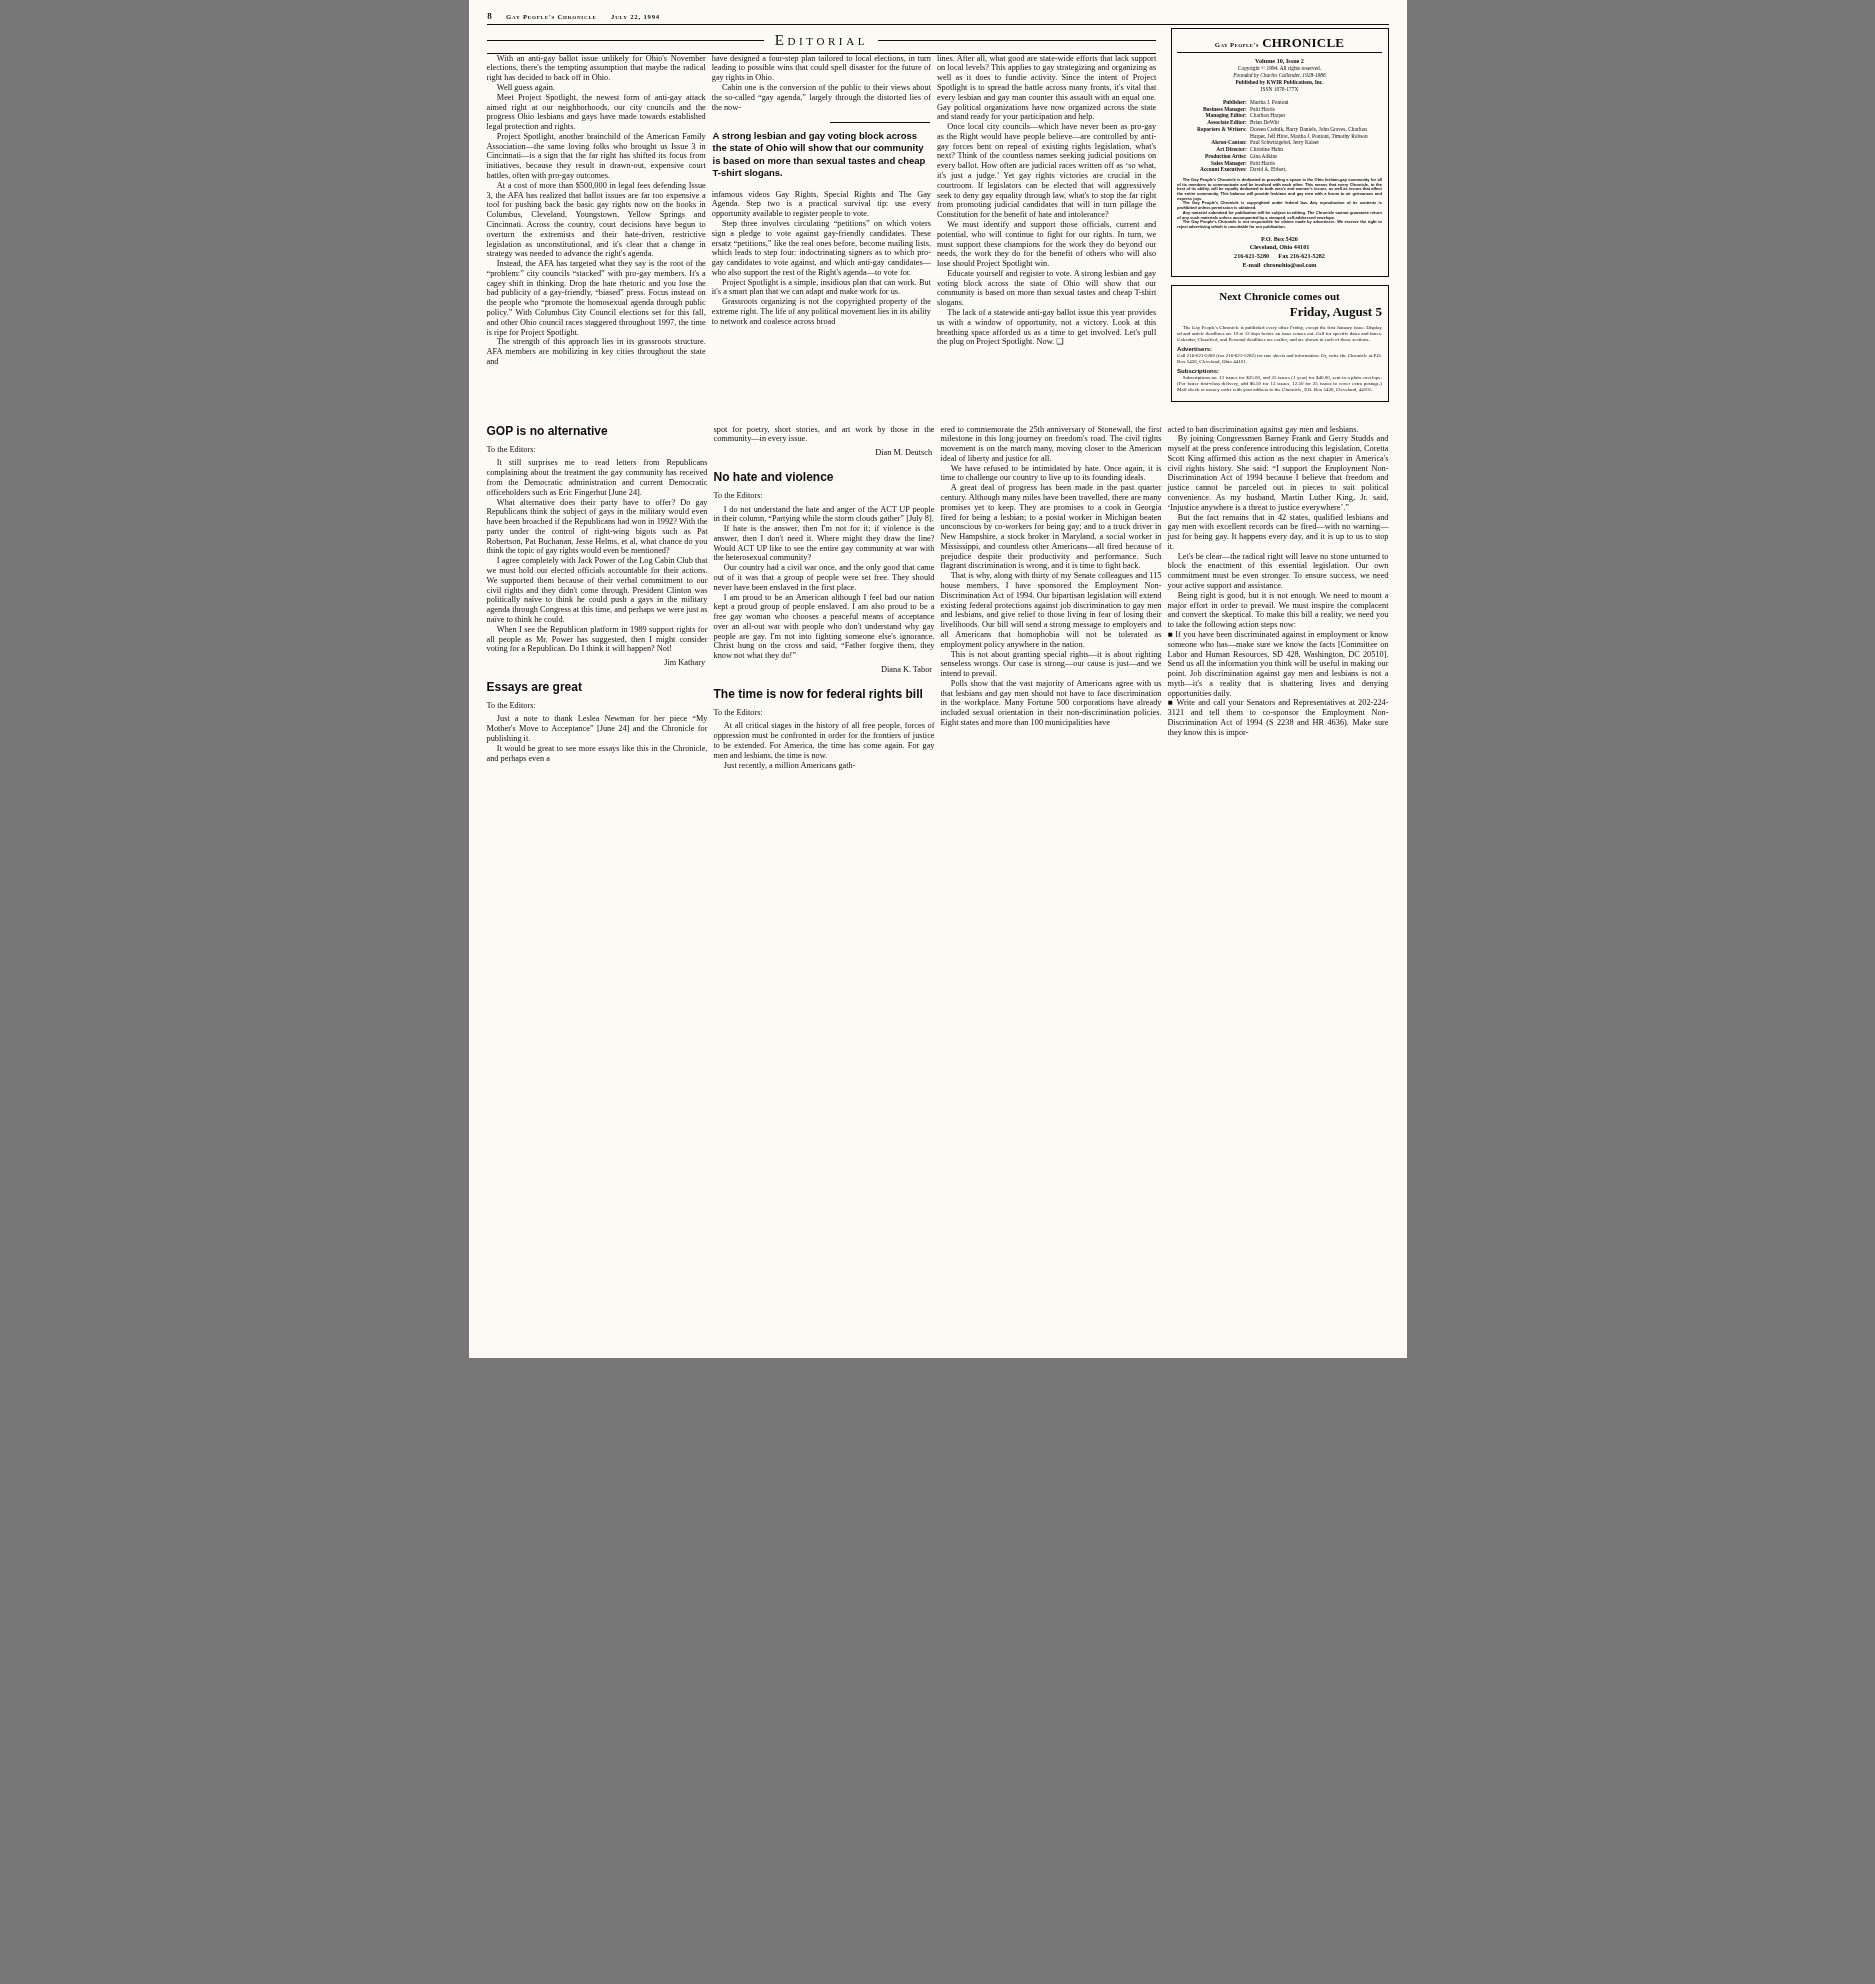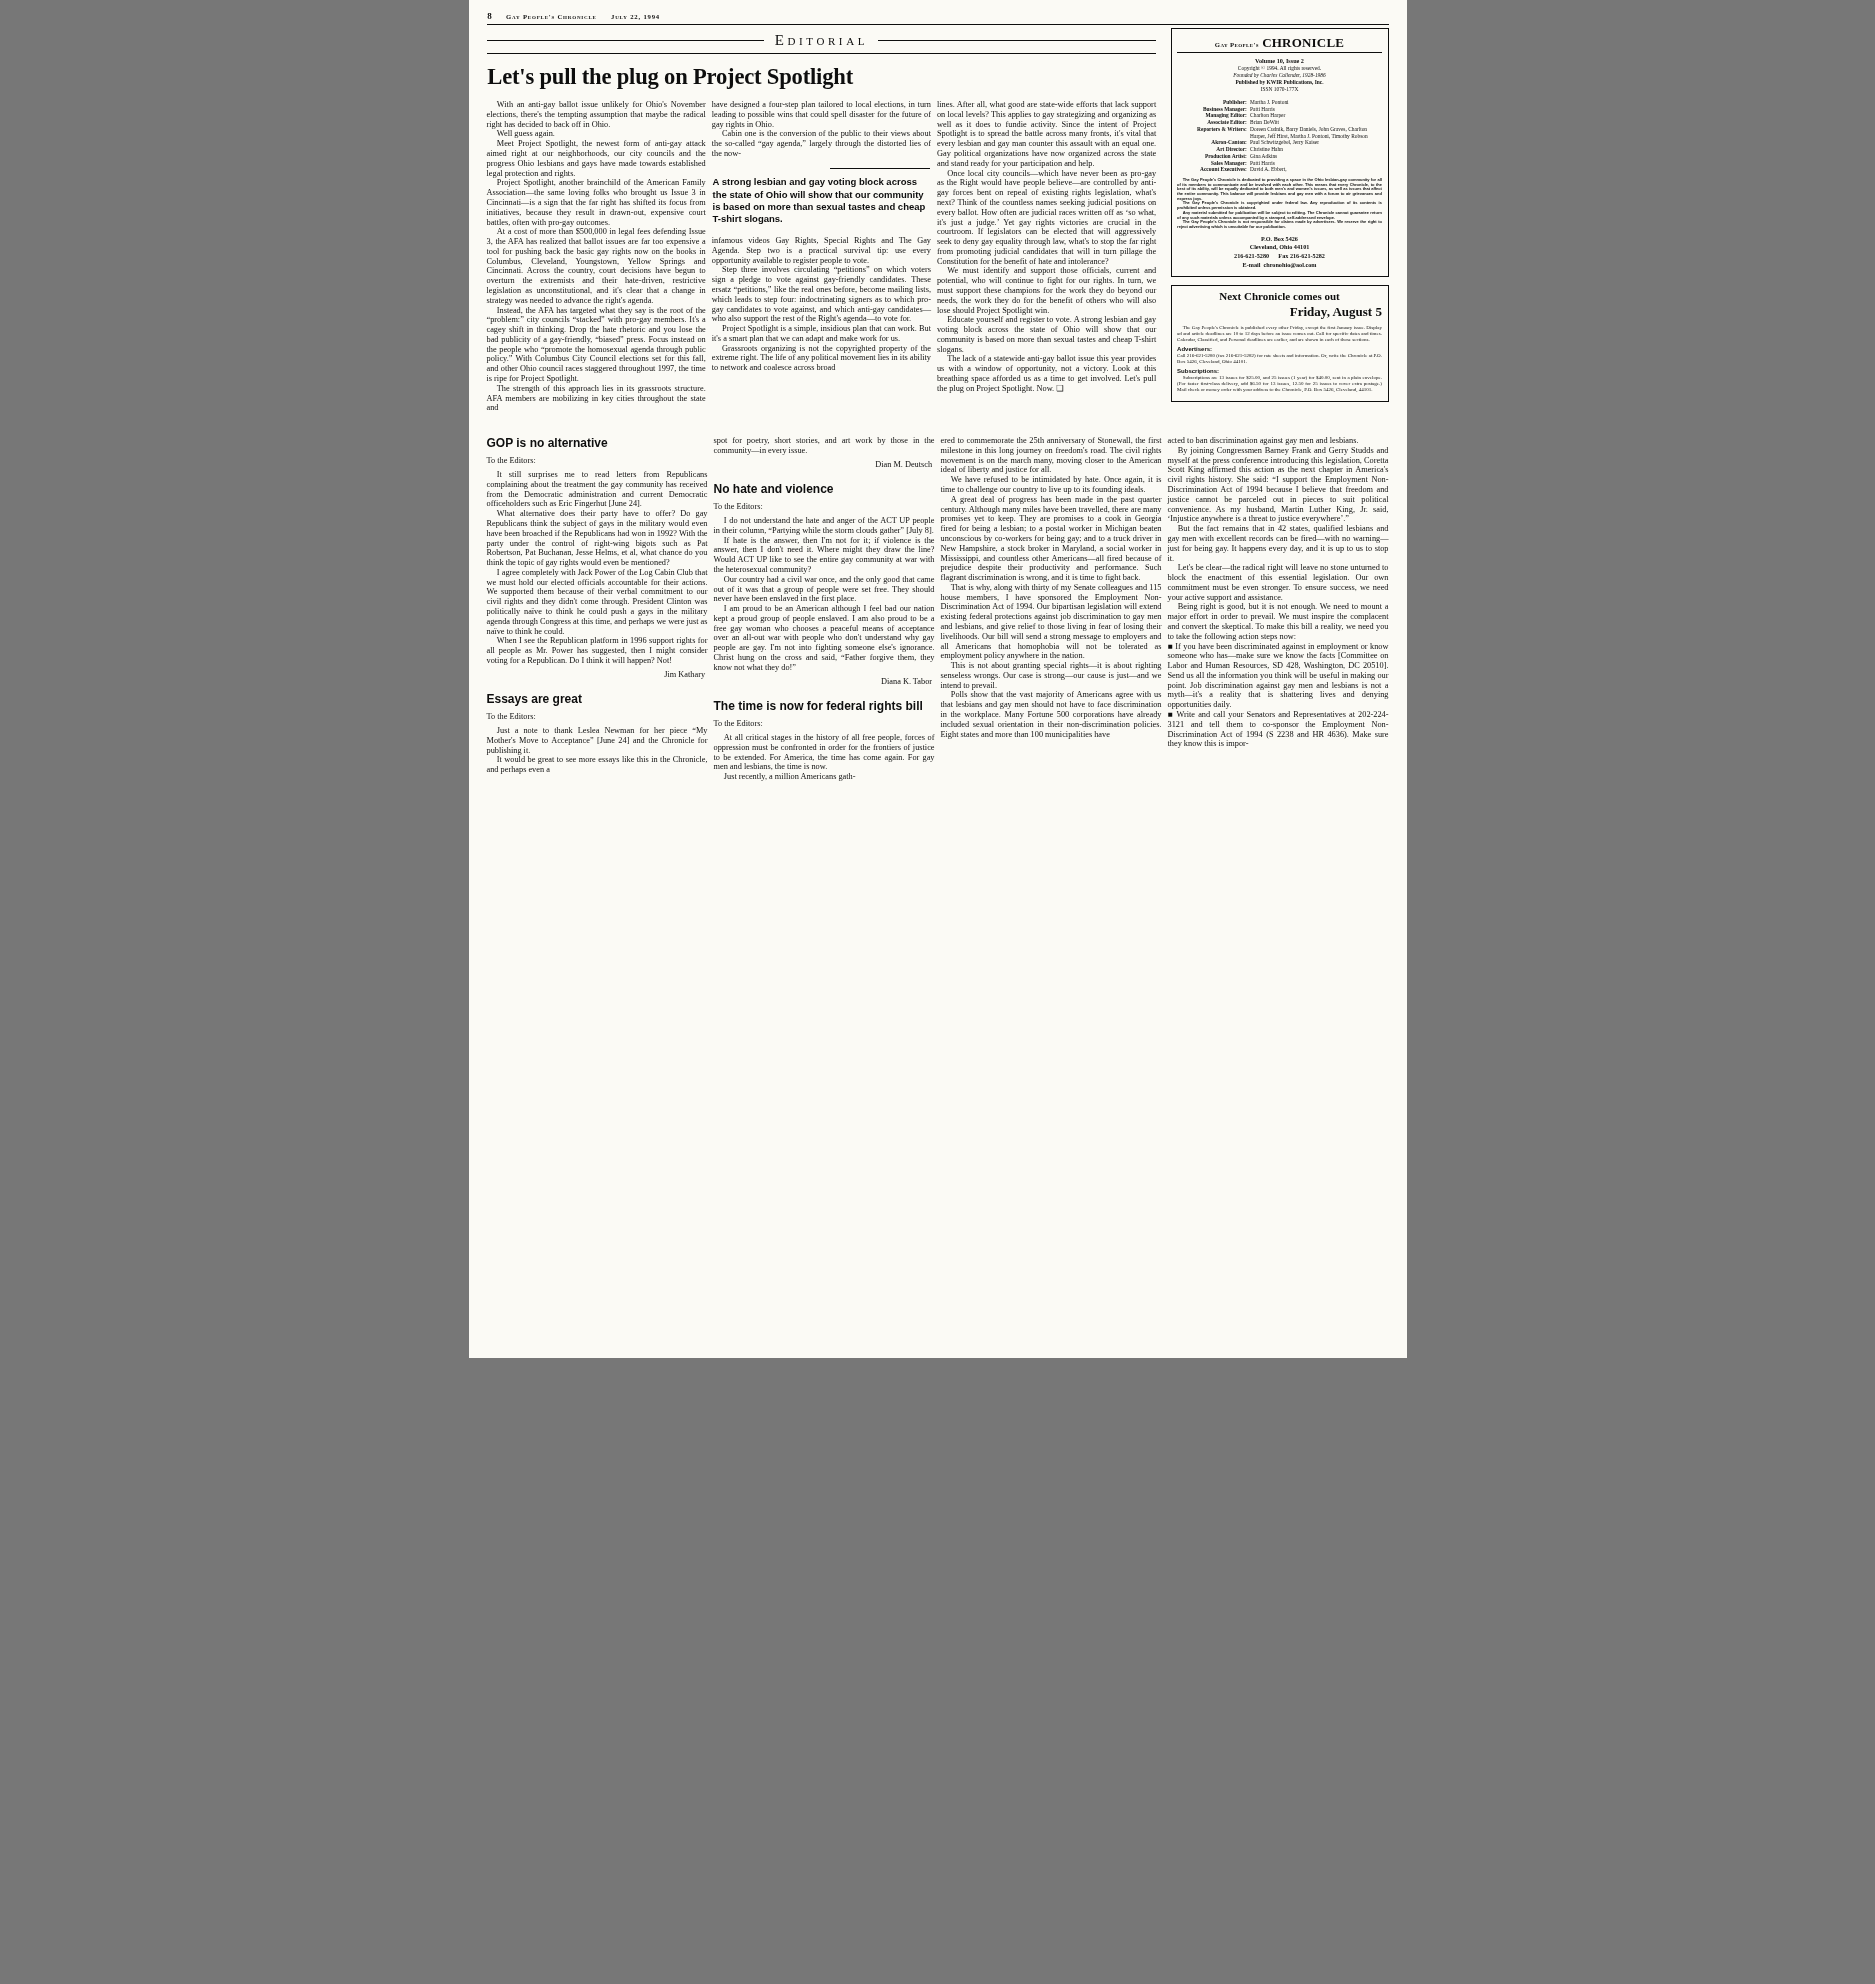--- a/index.html
+++ b/index.html
@@ -85,21 +85,20 @@
   <div class="main-row">
 
     <section class="editorial-area">
       <div class="section-heading">
         <span class="line"></span>
         <span class="label">Editorial</span>
         <span class="line"></span>
       </div>
       <div class="heading-underline"></div>
 
-      <h1 class="editorial-title">Let's pull the plug on Project Spotlight</h1>
 
       <div class="cols">
         <div class="col">
             <p class="blk blk-p">With an anti-gay ballot issue unlikely for Ohio's November elections, there's the tempting assumption that maybe the radical right has decided to back off in Ohio.</p>
             <p class="blk blk-p">Well guess again.</p>
             <p class="blk blk-p">Meet Project Spotlight, the newest form of anti-gay attack aimed right at our neighborhoods, our city councils and the progress Ohio lesbians and gays have made towards established legal protection and rights.</p>
             <p class="blk blk-p">Project Spotlight, another brainchild of the American Family Association—the same loving folks who brought us Issue 3 in Cincinnati—is a sign that the far right has shifted its focus from initiatives, because they result in drawn-out, expensive court battles, often with pro-gay outcomes.</p>
             <p class="blk blk-p">At a cost of more than $500,000 in legal fees defending Issue 3, the AFA has realized that ballot issues are far too expensive a tool for pushing back the basic gay rights now on the books in Columbus, Cleveland, Youngstown, Yellow Springs and Cincinnati. Across the country, court decisions have begun to overturn the extremists and their hate-driven, restrictive legislation as unconstitutional, and it's clear that a change in strategy was needed to advance the right's agenda.</p>
             <p class="blk blk-p">Instead, the AFA has targeted what they say is the root of the “problem:” city councils “stacked” with pro-gay members. It's a cagey shift in thinking. Drop the hate rhetoric and you lose the bad publicity of a gay-friendly, “biased” press. Focus instead on the people who “promote the homosexual agenda through public policy.” With Columbus City Council elections set for this fall, and other Ohio council races staggered throughout 1997, the time is ripe for Project Spotlight.</p>
             <p class="blk blk-p">The strength of this approach lies in its grassroots structure. AFA members are mobilizing in key cities throughout the state and</p>
@@ -208,21 +207,21 @@
 
   <section class="forum">
 
     <div class="cols">
       <div class="col">
           <p class="blk blk-headline">GOP is no alternative</p>
           <p class="blk blk-salutation">To the Editors:</p>
           <p class="blk blk-p">It still surprises me to read letters from Republicans complaining about the treatment the gay community has received from the Democratic administration and current Democratic officeholders such as Eric Fingerhut [June 24].</p>
           <p class="blk blk-p">What alternative does their party have to offer? Do gay Republicans think the subject of gays in the military would even have been broached if the Republicans had won in 1992? With the party under the control of right-wing bigots such as Pat Robertson, Pat Buchanan, Jesse Helms, et al, what chance do you think the topic of gay rights would even be mentioned?</p>
           <p class="blk blk-p">I agree completely with Jack Power of the Log Cabin Club that we must hold our elected officials accountable for their actions. We supported them because of their verbal commitment to our civil rights and they didn't come through. President Clinton was politically naïve to think he could push a gays in the military agenda through Congress at this time, and perhaps we were just as naïve to think he could.</p>
-          <p class="blk blk-p">When I see the Republican platform in 1996 support rights for all people as Mr. Power has suggested, then I might consider voting for a Republican. Do I think it will happen? Not!</p>
+          <p class="blk blk-p">When I see the Republican platform in 1989 support rights for all people as Mr. Power has suggested, then I might consider voting for a Republican. Do I think it will happen? Not!</p>
           <p class="blk blk-signature">Jim Kathary</p>
           <p class="blk blk-headline">Essays are great</p>
           <p class="blk blk-salutation">To the Editors:</p>
           <p class="blk blk-p">Just a note to thank Leslea Newman for her piece “My Mother's Move to Acceptance” [June 24] and the Chronicle for publishing it.</p>
           <p class="blk blk-p">It would be great to see more essays like this in the Chronicle, and perhaps even a</p>
         </div>
       <div class="col">
           <p class="blk blk-cont">spot for poetry, short stories, and art work by those in the community—in every issue.</p>
           <p class="blk blk-signature">Dian M. Deutsch</p>
           <p class="blk blk-headline">No hate and violence</p>

